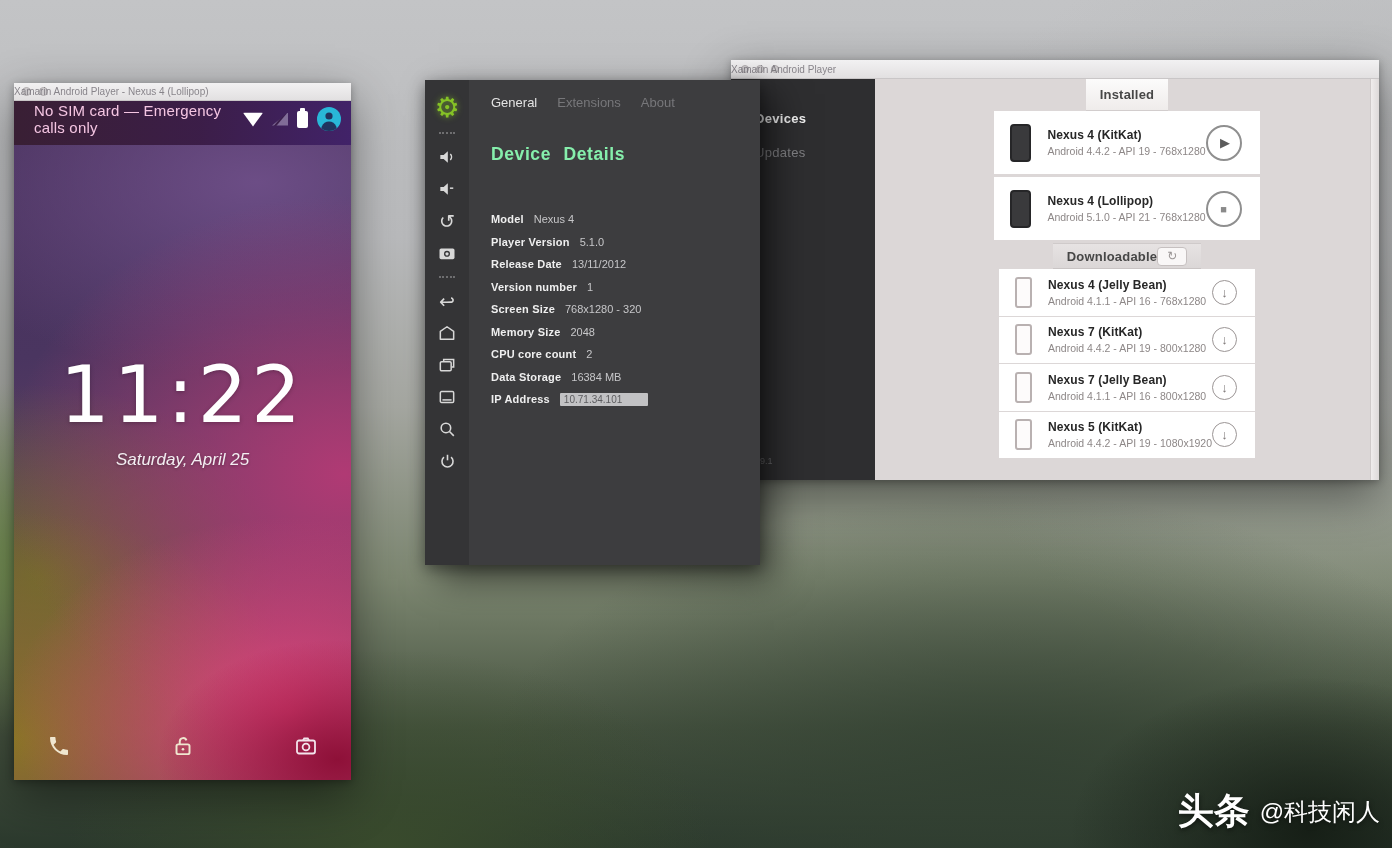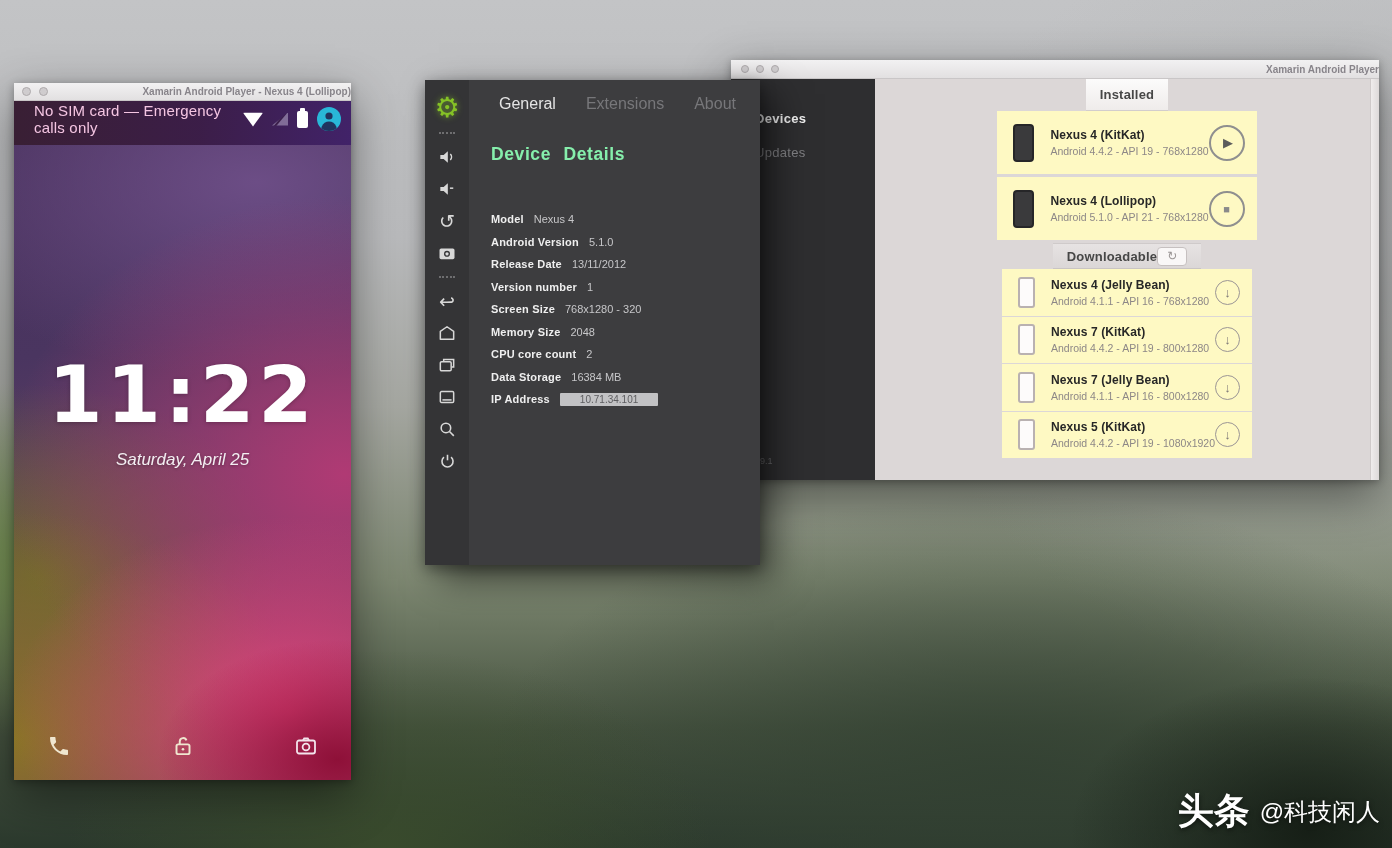--- a/index.html
+++ b/index.html
@@ -18,22 +18,22 @@
   }
 
   
   .win { position:absolute; box-shadow:0 16px 45px rgba(0,0,0,.45), 0 2px 8px rgba(0,0,0,.3); }
   .titlebar {
     position:relative; display:flex; align-items:center;
     background:linear-gradient(180deg,#f2f1f2,#e2e0e1);
     border-bottom:1px solid #c9c6c7;
   }
   .title-text {
-    position:absolute; left:0; right:0; text-align:right;
-    color:#77737a; filter:blur(.5px); opacity:.85; white-space:nowrap;font-weight:bold;
+    position:absolute; left:0; right:0; text-align:left;
+    color:#77737a; filter:blur(.5px); opacity:.85; white-space:nowrap;
   }
   .tl-dot { border-radius:50%; background:#cfccce; border:1px solid #aeaaac; }
 
   
   .phone-win { left:14px; top:83px; width:337px; height:697px; background:#000; }
   .phone-titlebar { height:18px; padding-left:8px; gap:8px; }
   .phone-titlebar .tl-dot { width:9px; height:9px; }
   .phone-titlebar .title-text { font-size:10px; }
   .phone-screen { position:relative; width:100%; height:679px; overflow:hidden;
     background:
@@ -54,51 +54,51 @@
   .status-icons { display:flex; align-items:center; gap:9px; }
   .wifi { width:20px; height:15px; background:#fff; clip-path:polygon(50% 100%, 0 8%, 100% 8%); border-radius:2px; }
   .cell { position:relative; width:16px; height:13px; background:#b9aecb; opacity:.55;
     clip-path:polygon(100% 0, 100% 100%, 0 100%); }
   .cell::after { content:""; position:absolute; left:7px; top:-2px; width:2px; height:18px; background:#3a2040; transform:rotate(40deg); }
   .battery { position:relative; width:11px; height:17px; background:#fff; border-radius:2px; }
   .battery::before { content:""; position:absolute; top:-3px; left:3px; width:5px; height:3px; background:#fff; border-radius:1px 1px 0 0; }
   .avatar { width:24px; height:24px; border-radius:50%; overflow:hidden; background:#29b7d8; }
 
   .clock-block { position:absolute; left:0; right:0; top:255px; text-align:center; color:#fff; }
-  .clock-time { font-size:78px; font-weight:700; letter-spacing:4px; line-height:1;
+  .clock-time { font-size:78px; font-weight:400; letter-spacing:4px; line-height:1;
     font-family:"DejaVu Sans","Liberation Sans",sans-serif; text-shadow:0 1px 4px rgba(0,0,0,.25); }
   .clock-date { margin-top:16px; font-size:17px; font-weight:400; color:#f3eef2; text-shadow:0 1px 3px rgba(0,0,0,.3);font-style:italic; }
 
   .lock-actions { position:absolute; left:0; right:0; bottom:14px; height:40px;
     display:flex; align-items:center; justify-content:space-between; padding:0 32px; }
   .lock-ic { width:26px; height:26px; display:flex; align-items:center; justify-content:center; }
 
   
   .settings { left:425px; top:80px; width:335px; height:485px; z-index:30;
     background:#3d3d3f; display:flex;
     box-shadow:14px 14px 34px rgba(0,0,0,.5), 0 4px 14px rgba(0,0,0,.4); position:absolute; }
   .rail { width:44px; background:#343436; display:flex; flex-direction:column; align-items:center; padding-top:14px; }
   .rail-gear { font-size:28px; line-height:1; color:#85c226; text-shadow:0 0 6px rgba(133,194,38,.7); }
   .rail-divider { width:16px; border-top:2px dotted #6e6e70; margin:10px 0 4px; }
   .rail-btn { width:26px; height:26px; margin-top:6px; display:flex; align-items:center; justify-content:center;
     color:#d8d8d8; font-size:19px; line-height:1; }
   .rail-btn svg { display:block; }
 
   .settings-content { flex:1; padding:15px 0 0 22px; position:relative; }
-  .tabs { display:flex; gap:30px; font-size:16px;margin-left:8px; }
+  .tabs { display:flex; gap:20px; font-size:13px; }
   .tab { cursor:default; filter:blur(.4px); }
   .tab-active { color:#e4e4e4; filter:none; }
   .tab-dim { color:#77777a; }
   .panel-heading { position:absolute; top:64px; left:22px; color:#86efac; font-size:17.5px;
     font-weight:600; letter-spacing:.6px; word-spacing:7px; }
   .fields { position:absolute; top:128px; left:22px; right:14px; }
   .field-row { display:flex; align-items:center; gap:10px; height:22.5px; font-size:11px; white-space:nowrap; }
   .field-label { color:#efefef; font-weight:700; letter-spacing:.2px; }
   .field-value { color:#c7c7c9; }
-  .ip-value { background:#c2c2c4; color:#5d5d60; padding:1px 20px; min-width:88px; border-radius:1px;
+  .ip-value { background:#c2c2c4; color:#5d5d60; padding:1px 4px; min-width:88px; border-radius:1px;
     filter:blur(.5px); font-size:10px; }
 
   
   .manager { left:731px; top:60px; width:648px; height:420px; background:#f6f3f3; }
   .manager-titlebar { height:19px; padding-left:10px; gap:7px; }
   .manager-titlebar .tl-dot { width:8px; height:8px; }
   .manager-titlebar .title-text { font-size:10px; }
   .manager-body { display:flex; height:401px; }
 
   .mgr-sidebar { width:144px; background:#2e2e30; position:relative;
@@ -109,21 +109,21 @@
   .mgr-version { position:absolute; left:14px; bottom:14px; font-size:9px; color:#6c6c6f; filter:blur(.5px); }
 
   .mgr-content { flex:1; position:relative; background:#dcd7d7; overflow:hidden; display:flex; flex-direction:column;align-items:center; }
   .sec-header { display:flex; align-items:center; padding:0 14px; color:#474747; font-size:13px; font-weight:700;
     letter-spacing:.2px; }
   .hdr-installed { height:32px; background:linear-gradient(180deg,#fcfbfb,#efeceb); border-bottom:1px solid #d2cdcd; }
   .hdr-down { height:26px; background:linear-gradient(180deg,#e7e3e3,#dbd7d7); border-top:1px solid #cfcaca; border-bottom:1px solid #c9c4c4; }
   .refresh-btn { margin-left:auto; width:30px; height:19px; border-radius:4px; background:#f9f7f7;
     border:1px solid #c6c0c0; color:#9a9595; font-size:12px; line-height:17px; text-align:center; }
 
-  .dev-row { display:flex; align-items:center; background:#fef9c3; padding:0 12px 0 16px; }
+  .dev-row { display:flex; align-items:center; background:#ffffff; padding:0 18px 0 16px; }
   .row-installed { height:63px; margin-bottom:3px; }
   .row-down { height:46.5px; margin-bottom:1px; }
   .dev-icon-dark { width:21px; height:38px; background:#3a3a3c; border-radius:4px; border:2px solid #262628; }
   .dev-icon-light { width:17px; height:31px; background:#fdfbfb; border-radius:3px; border:2px solid #b9b1b1; }
   .dev-text { margin-left:16px; }
   .dev-name { font-size:12px; font-weight:700; color:#272727; letter-spacing:.1px; }
   .dev-spec { font-size:10.5px; color:#8d8787; margin-top:3px; }
   .dev-action { margin-left:auto; border-radius:50%; display:flex; align-items:center; justify-content:center; background:transparent; }
   .act-big { width:36px; height:36px; border:2px solid #8f8f8f; color:#5c5c5c; font-size:13px; }
   .btn-play span { margin-left:3px; }
@@ -363,21 +363,21 @@
       <h2 class="panel-heading">Device Details</h2>
       <div class="fields">
         <div>
 
             <div class="field-row">
               <span class="field-label">Model</span>
               <span class="field-value">Nexus 4</span>
             </div>
 
             <div class="field-row">
-              <span class="field-label">Android Version</span>
+              <span class="field-label">Player Version</span>
               <span class="field-value">5.1.0</span>
             </div>
 
             <div class="field-row">
               <span class="field-label">Release Date</span>
               <span class="field-value">13/11/2012</span>
             </div>
 
             <div class="field-row">
               <span class="field-label">Version number</span>

